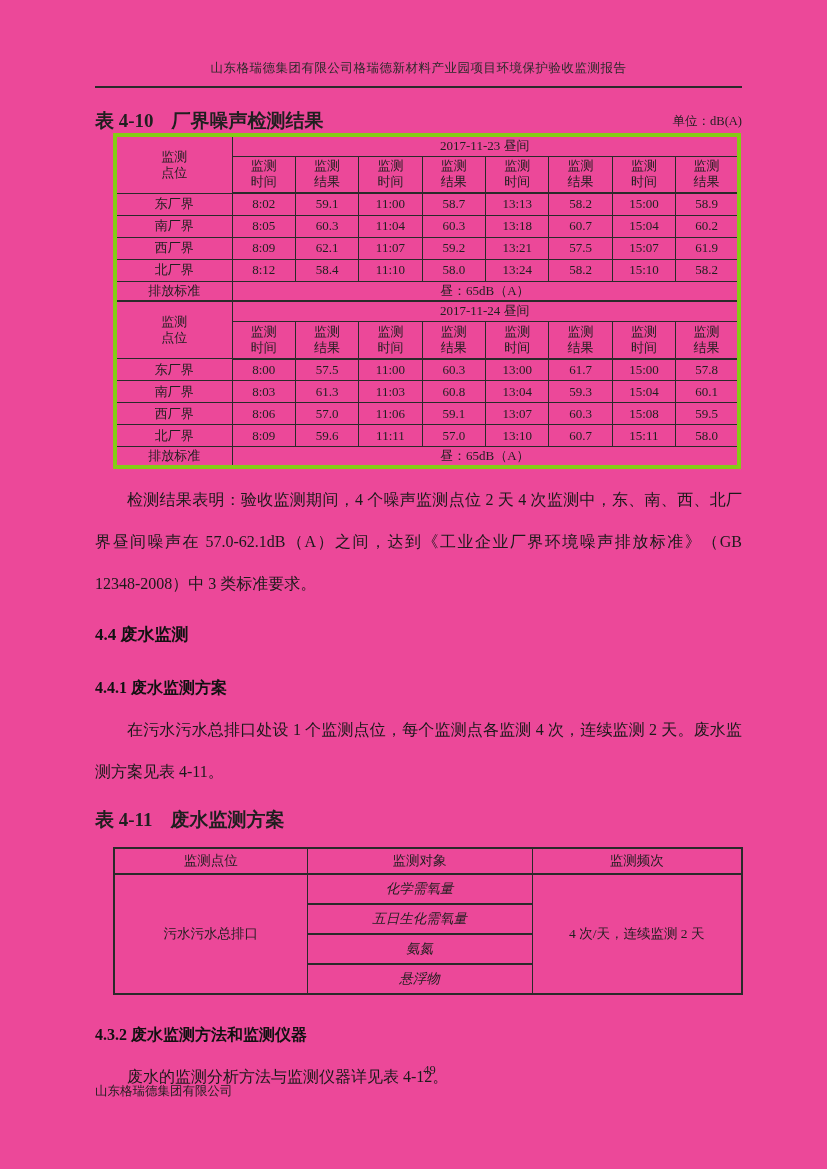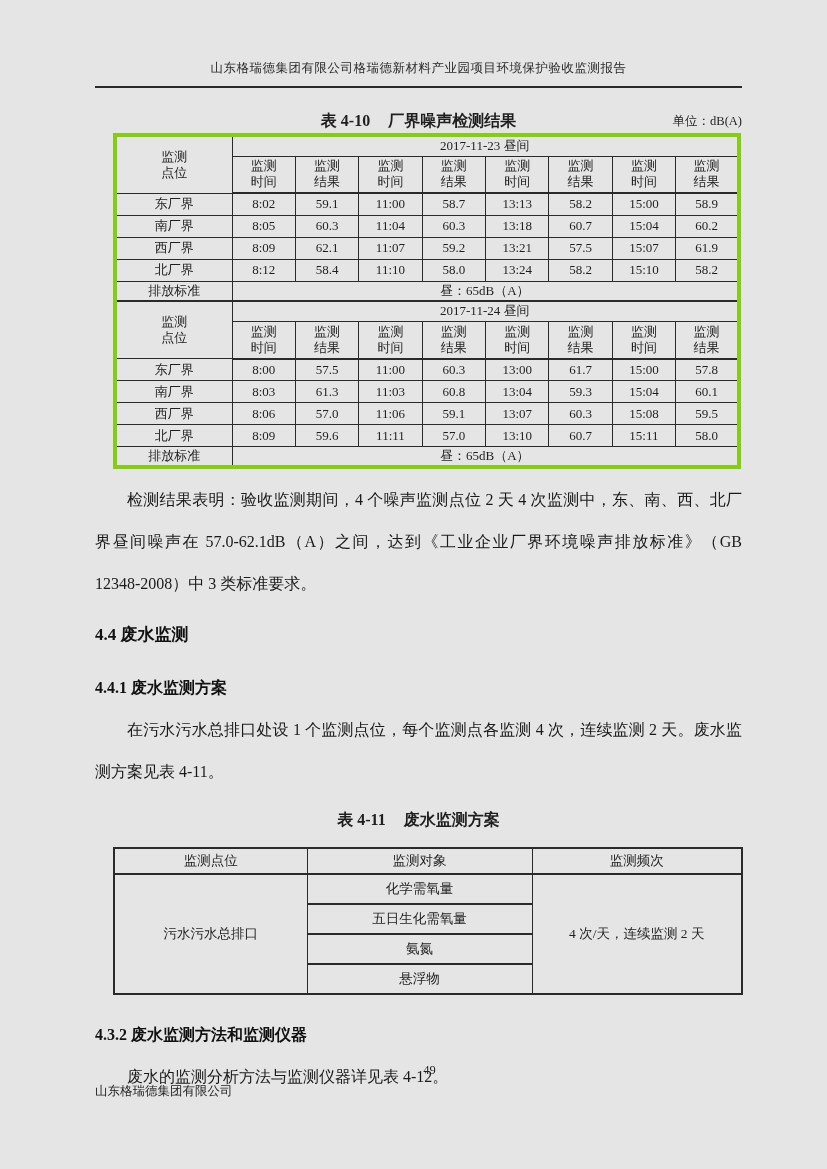--- a/index.html
+++ b/index.html
@@ -5,21 +5,21 @@
   * { margin: 0; padding: 0; box-sizing: border-box; }
   html, body { background: #ffffff; }
   body {
     font-family: "Liberation Serif", "DejaVu Serif", serif;
     color: #1f1f1f;
   }
   .page {
     position: relative;
     width: 827px;
     height: 1169px;
-    background: #e5e5e5;
+    background: #ec4899;
     overflow: hidden;
   }
   .content {
     margin: 0 85px 0 95px; 
   }
   
   .doc-header {
     padding-top: 60px;
     border-bottom: 2px solid #2a2a2a;
     padding-bottom: 9px;
@@ -31,23 +31,23 @@
     color: #2a2a2a;
   }
   
   .caption-row {
     position: relative;
     margin-top: 21px;
     height: 24px;
     line-height: 24px;
   }
   .caption-row .caption {
-    text-align: center;
+    text-align: left;
     font-weight: bold;
-    font-size: 16px;
+    font-size: 19px;
   }
   .caption-row .caption .cap-label { margin-right: 18px; }
   .caption-row .unit {
     position: absolute;
     right: 0;
     top: 0;
     font-weight: normal;
     font-size: 12.5px;
   }
   .caption-row.simple { margin-top: 16px; height: 22px; line-height: 22px; }
@@ -107,21 +107,21 @@
   .ww-table td {
     border: 1px solid #2a2a2a;
     text-align: center;
     vertical-align: middle;
     padding: 0;
   }
   .ww-table .c1 { width: 193px; }
   .ww-table .c2 { width: 225px; }
   .ww-table .c3 { width: 210px; }
   .ww-table .head-row td { height: 26px; border-bottom-width: 2px; }
-  .ww-table .obj { height: 30px; }
+  .ww-table .obj { height: 30px; font-style: italic; }
   .ww-table tr .obj { border-bottom-width: 2px; }
   .ww-table tr:last-child .obj { border-bottom-width: 1px; }
   
   .page-number {
     position: absolute;
     left: 16px;
     top: 1063px;
     width: 100%;
     text-align: center;
     font-size: 12.5px;

